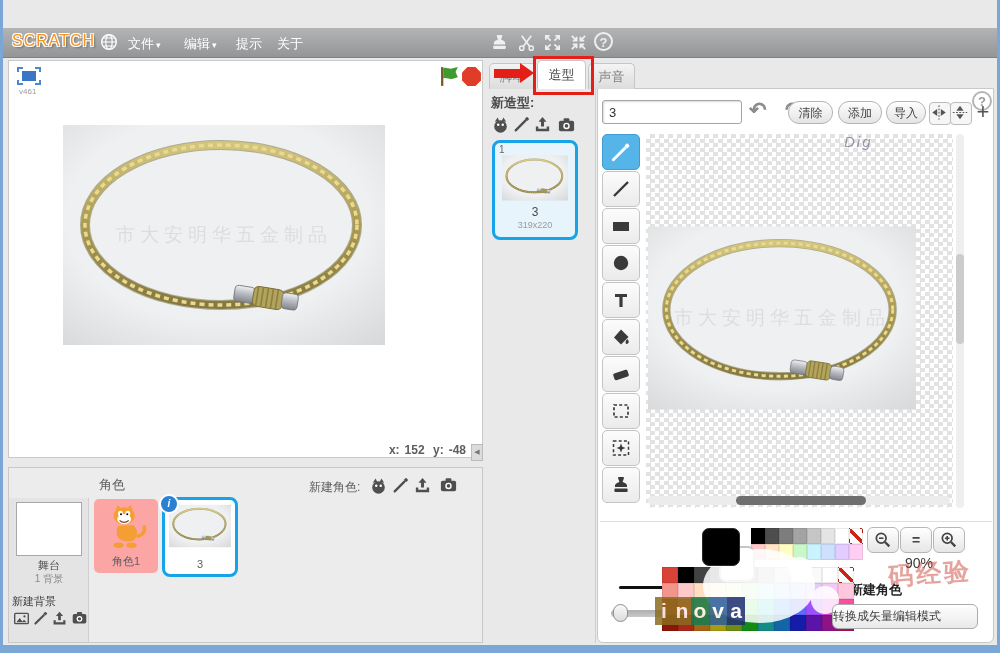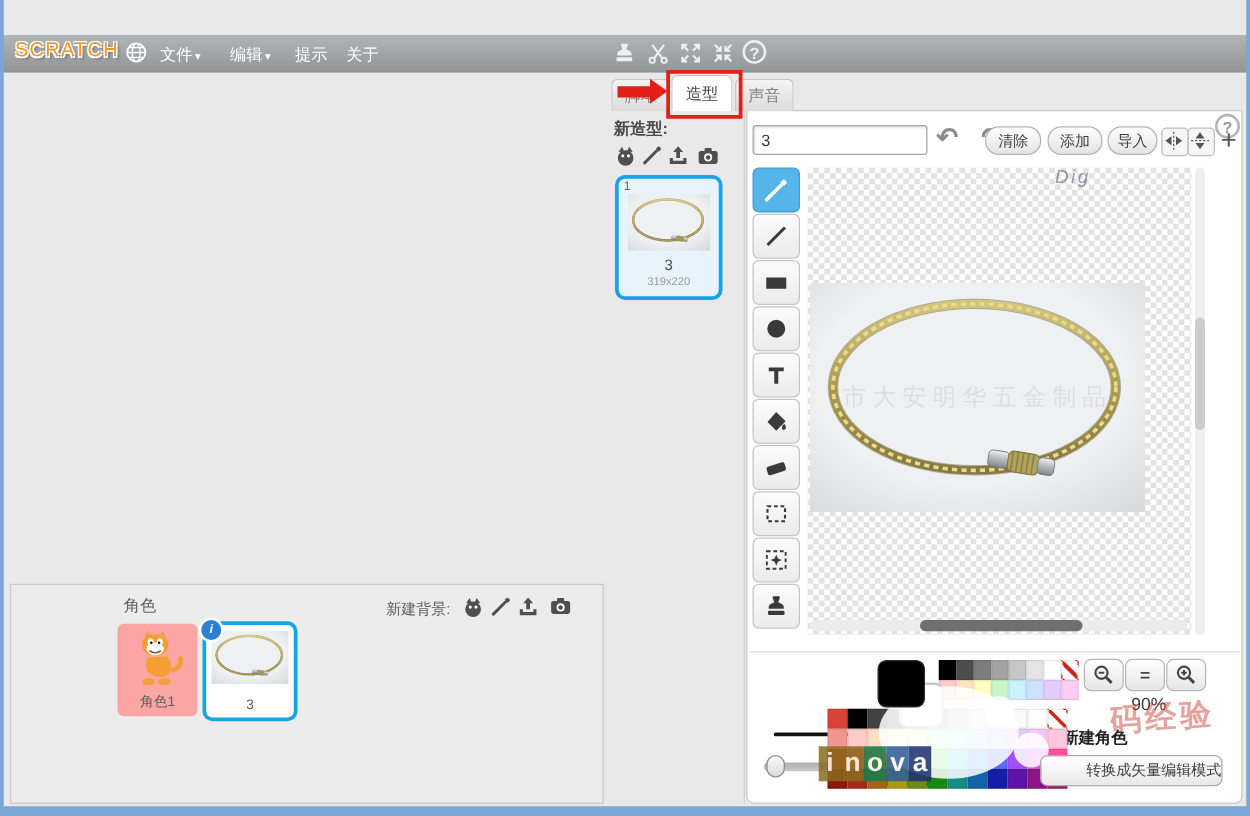--- a/index.html
+++ b/index.html
@@ -119,21 +119,21 @@
   #palette-big{left:64px;top:478px;display:grid;grid-template-columns:repeat(12,16px);grid-auto-rows:16px;z-index:1;}
   .swatch{box-sizing:border-box;border:1px solid rgba(0,0,0,.08);}
   .swatch.slash{background:linear-gradient(45deg,#fff 42%,#cc2418 42%,#cc2418 58%,#fff 58%);}
   .zoom-btn{top:438px;width:30px;height:24px;border:1px solid #b6b6b6;border-radius:6px;
       background:linear-gradient(#fff,#e6e6e6);color:#444;display:flex;align-items:center;justify-content:center;
       font-size:14px;font-weight:bold;}
   #zoom-out{left:269px;} #zoom-reset{left:302px;} #zoom-in{left:335px;}
   #zoom-pct{left:276px;top:466px;width:90px;text-align:center;font-size:14px;color:#3a3a3a;}
   #mode-label{left:252px;top:492px;font-size:13px;font-weight:bold;color:#222;}
   #convert-btn{left:234px;top:515px;width:146px;height:25px;border:1px solid #ababab;border-radius:6px;
-      background:linear-gradient(#fff,#e9e9e9);font-size:12px;color:#3c3c3c;text-align:right;line-height:23px;
+      background:linear-gradient(#fff,#e9e9e9);font-size:12px;color:#3c3c3c;text-align:left;line-height:23px;
       box-sizing:border-box;z-index:4;}
 
   
   .wm-circle{background:rgba(255,255,255,.85);border-radius:50%;z-index:2;pointer-events:none;}
   #wmc1{left:105px;top:460px;width:112px;height:74px;}
   #wmc2{left:190px;top:468px;width:24px;height:24px;}
   #wmc3{left:213px;top:497px;width:28px;height:28px;}
   #wm-logo{left:57px;top:508px;display:flex;z-index:5;opacity:.85;pointer-events:none;}
   #wm-logo span{display:block;width:18px;height:28px;color:#fff;font-size:21px;font-weight:bold;
       text-align:center;line-height:28px;}
@@ -371,20 +371,43 @@
       </svg>
     <svg class="abs ic tbar-ic" id="ic-grow" width="19" height="19">
         <use href="#sym-grow"></use>
       </svg>
     <svg class="abs ic tbar-ic" id="ic-shrink" width="19" height="19">
         <use href="#sym-shrink"></use>
       </svg>
     <div class="abs" id="ic-help-top">?</div>
   </div>
 
+  <div id="stage-panel" class="abs">
+    <svg id="fullscreen-icon" class="abs ic" width="24" height="18">
+        <use href="#sym-fullscreen"></use>
+      </svg>
+    <div id="stage-version" class="abs">v461</div>
+    <svg id="green-flag" class="abs ic" width="23" height="23">
+        <use href="#sym-flag"></use>
+      </svg>
+    <svg id="stop-btn" class="abs ic" width="21" height="21">
+        <use href="#sym-stop"></use>
+      </svg>
+    <div id="stage-photo" class="abs">
+      <svg class="ic" width="322" height="220">
+          <use href="#sym-ring"></use>
+        </svg>
+      <div class="photo-wm">市大安明华五金制品</div>
+    </div>
+    <div id="stage-coords" class="abs">
+      <span>x:</span><span>152</span>
+      <span>y:</span><span>-48</span>
+    </div>
+    <div id="collapse-btn" class="abs">◀</div>
+  </div>
 
   <div class="abs tab" id="tab-scripts">脚本</div>
   <div class="abs tab" id="tab-costumes">造型</div>
   <div class="abs tab" id="tab-sounds">声音</div>
   <div class="abs" id="anno-box"></div>
   <div class="abs" id="anno-arrow-body"></div>
   <div class="abs" id="anno-arrow-head"></div>
 
   <div id="costume-panel" class="abs">
     <div id="new-costume-label" class="abs">新造型:</div>
@@ -595,34 +618,52 @@
         <span style="background: rgb(138, 109, 31);">n</span>
         <span style="background: rgb(20, 125, 80);">o</span>
         <span style="background: rgb(42, 92, 154);">v</span>
         <span style="background: rgb(28, 45, 114);">a</span>
       </div>
     <div class="abs" id="wm-stamp">码经验</div>
   </div>
 
   <div id="sprite-pane" class="abs">
     <div id="sprites-header" class="abs">角色</div>
-    <div id="new-sprite-label" class="abs">新建背景:</div>
+    <div id="new-sprite-label" class="abs">新建角色:</div>
     <svg id="ns-paint" class="abs ic small-ic" width="19" height="19">
         <use href="#sym-paintface"></use>
       </svg>
     <svg id="ns-brush" class="abs ic small-ic" width="18" height="18">
         <use href="#sym-brush"></use>
       </svg>
     <svg id="ns-upload" class="abs ic small-ic" width="19" height="19">
         <use href="#sym-upload"></use>
       </svg>
     <svg id="ns-camera" class="abs ic small-ic" width="19" height="19">
         <use href="#sym-camera"></use>
       </svg>
 
+    <div id="stage-col" class="abs">
+      <div id="stage-thumb" class="abs"></div>
+      <div id="stage-title" class="abs">舞台</div>
+      <div id="stage-sub" class="abs">1 背景</div>
+      <div id="new-backdrop-label" class="abs">新建背景</div>
+      <svg id="nb-image" class="abs ic small-ic" width="17" height="17">
+          <use href="#sym-image"></use>
+        </svg>
+      <svg id="nb-brush" class="abs ic small-ic" width="16" height="16">
+          <use href="#sym-brush"></use>
+        </svg>
+      <svg id="nb-upload" class="abs ic small-ic" width="17" height="17">
+          <use href="#sym-upload"></use>
+        </svg>
+      <svg id="nb-camera" class="abs ic small-ic" width="17" height="17">
+          <use href="#sym-camera"></use>
+        </svg>
+    </div>
 
     <div class="abs sprite-card" id="sprite-cat">
       <svg class="ic" width="46" height="46">
           <use href="#sym-cat"></use>
         </svg>
       <div class="abs sprite-name">角色1</div>
     </div>
     <div class="abs" id="sprite-ring">
       <div id="info-badge" class="abs">i</div>
       <svg id="sprite-ring-thumb" class="abs ic" width="62" height="46">

